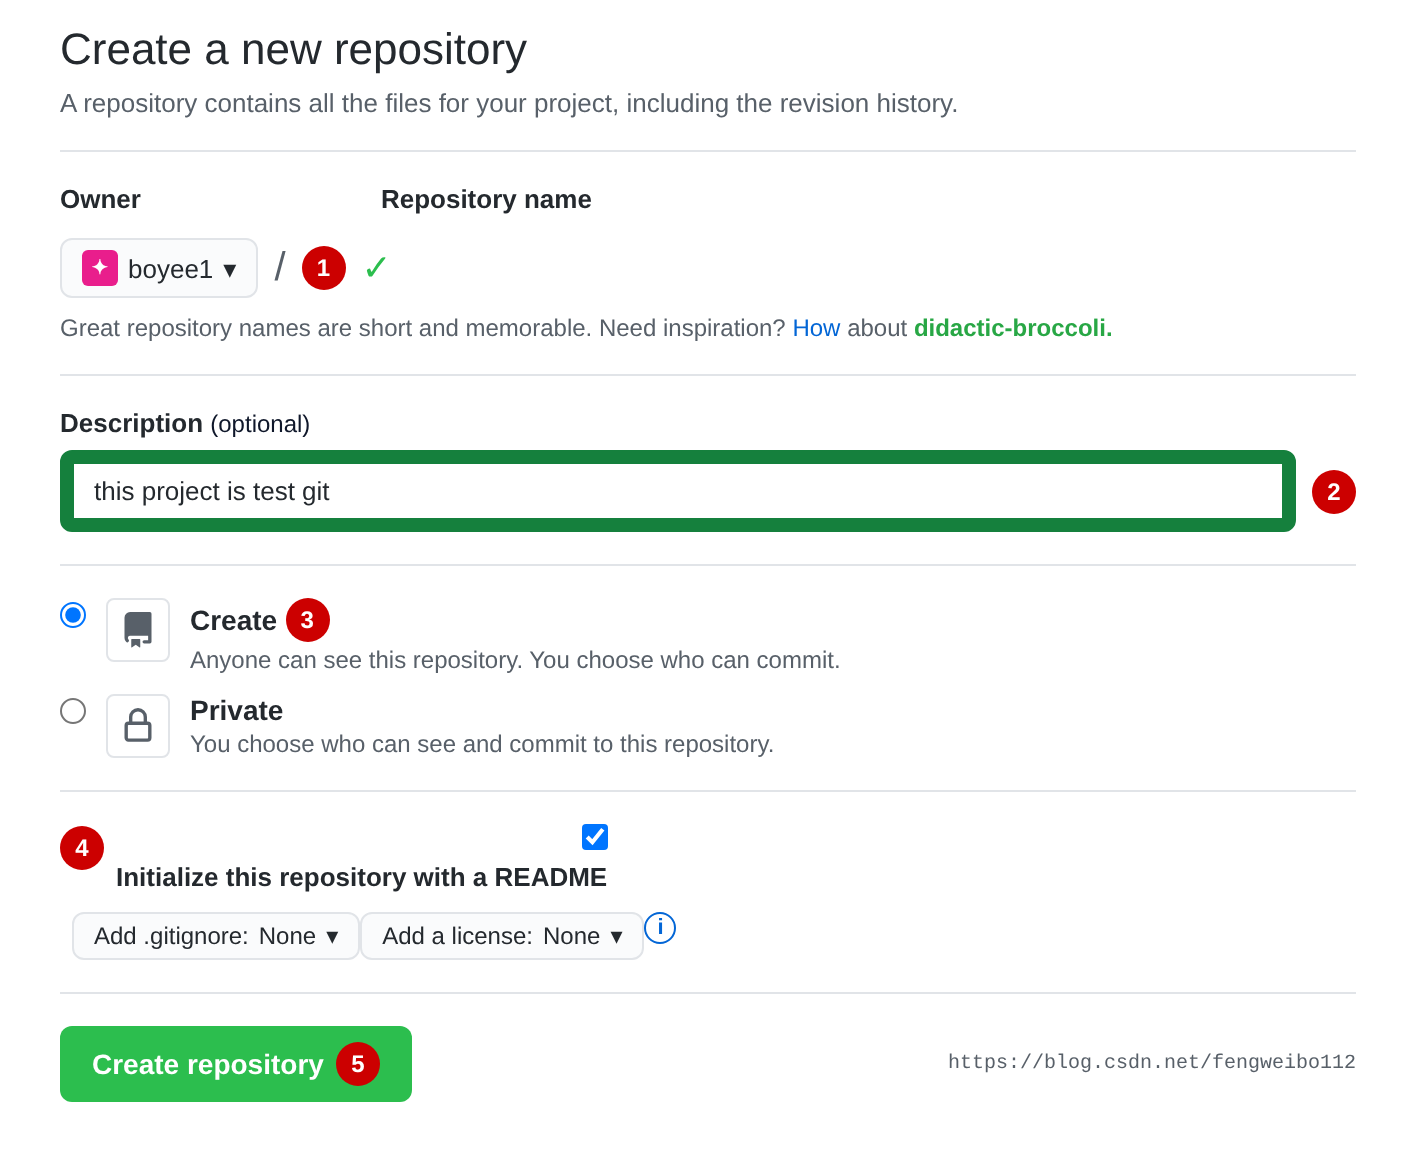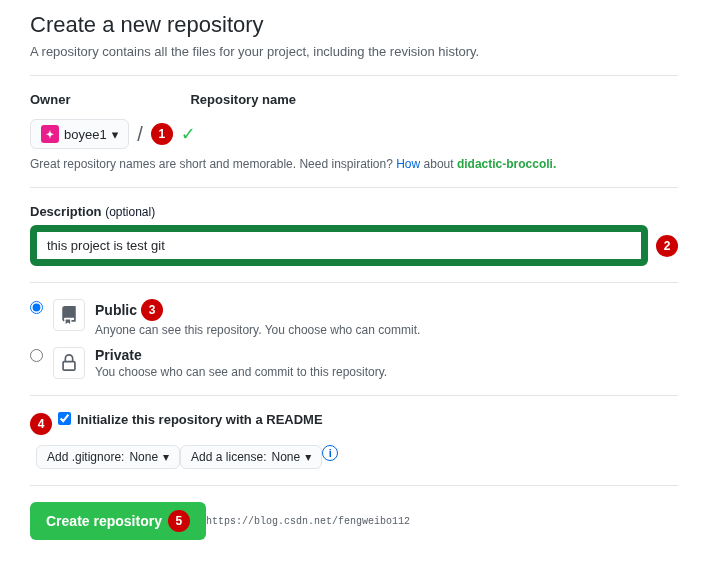--- a/index.html
+++ b/index.html
@@ -234,20 +234,21 @@
       border: none;
       border-radius: 6px;
       padding: 8px 16px;
       font-size: 14px;
       font-weight: 600;
       cursor: pointer;
     }
     .bottom-row {
       display: flex;
       align-items: center;
+      justify-content: space-between;
       margin-top: 16px;
     }
     .csdn-link {
       font-size: 10px;
       color: #586069;
       font-family: Liberation Mono, monospace;
     }
     .step-badge-red {
       display: inline-flex;
       align-items: center;
@@ -256,22 +257,23 @@
       height: 22px;
       background: #cc0000;
       border-radius: 50%;
       color: white;
       font-size: 12px;
       font-weight: bold;
       flex-shrink: 0;
     }
     .init-checkbox-row {
       display: flex;
-      align-items: flex-start;
+      align-items: flex-end;
       gap: 6px;
+      flex-direction: column;
     }
     .init-checkbox-label {
       font-weight: 700;
       font-size: 13px;
       color: #24292e;
     }
     .section-with-number {
       display: flex;
       align-items: flex-start;
       gap: 6px;
@@ -331,21 +333,21 @@
   <div class="radio-section">
     <div class="radio-option">
       <input type="radio" name="visibility" checked="" style="">
       <div class="radio-icon">
         <svg width="18" height="18" viewBox="0 0 16 16" fill="#586069">
           <path d="M2 2.5A2.5 2.5 0 014.5 0h8.75a.75.75 0 01.75.75v12.5a.75.75 0 01-.75.75h-2.5a.75.75 0 110-1.5h1.75v-2h-8a1 1 0 00-.714 1.7.75.75 0 01-1.072 1.05A2.495 2.495 0 012 11.5v-9zm10.5-1V9h-8c-.356 0-.694.074-1 .208V2.5a1 1 0 011-1h8zM5 12.25v3.25a.25.25 0 00.4.2l1.45-1.087a.25.25 0 01.3 0L8.6 15.7a.25.25 0 00.4-.2v-3.25a.25.25 0 00-.25-.25h-3.5a.25.25 0 00-.25.25z"></path>
         </svg>
       </div>
       <div class="radio-content">
         <div class="radio-with-badge">
-          <span class="radio-title">Public</span>
+          <span class="radio-title">Create</span>
           <span class="step-badge-red">3</span>
         </div>
         <div class="radio-desc">Anyone can see this repository. You choose who can commit.</div>
       </div>
     </div>
     <div class="radio-option">
       <input type="radio" name="visibility" style="">
       <div class="radio-icon">
         <svg width="18" height="18" viewBox="0 0 16 16" fill="#586069">
           <path d="M4 4v2h-.25A1.75 1.75 0 002 7.75v5.5c0 .966.784 1.75 1.75 1.75h8.5A1.75 1.75 0 0014 13.25v-5.5A1.75 1.75 0 0012.25 6H12V4a4 4 0 10-8 0zm6.5 2H5.5V4a2.5 2.5 0 015 0v2zM3.5 7.75a.25.25 0 01.25-.25h8.5a.25.25 0 01.25.25v5.5a.25.25 0 01-.25.25h-8.5a.25.25 0 01-.25-.25v-5.5z"></path>

